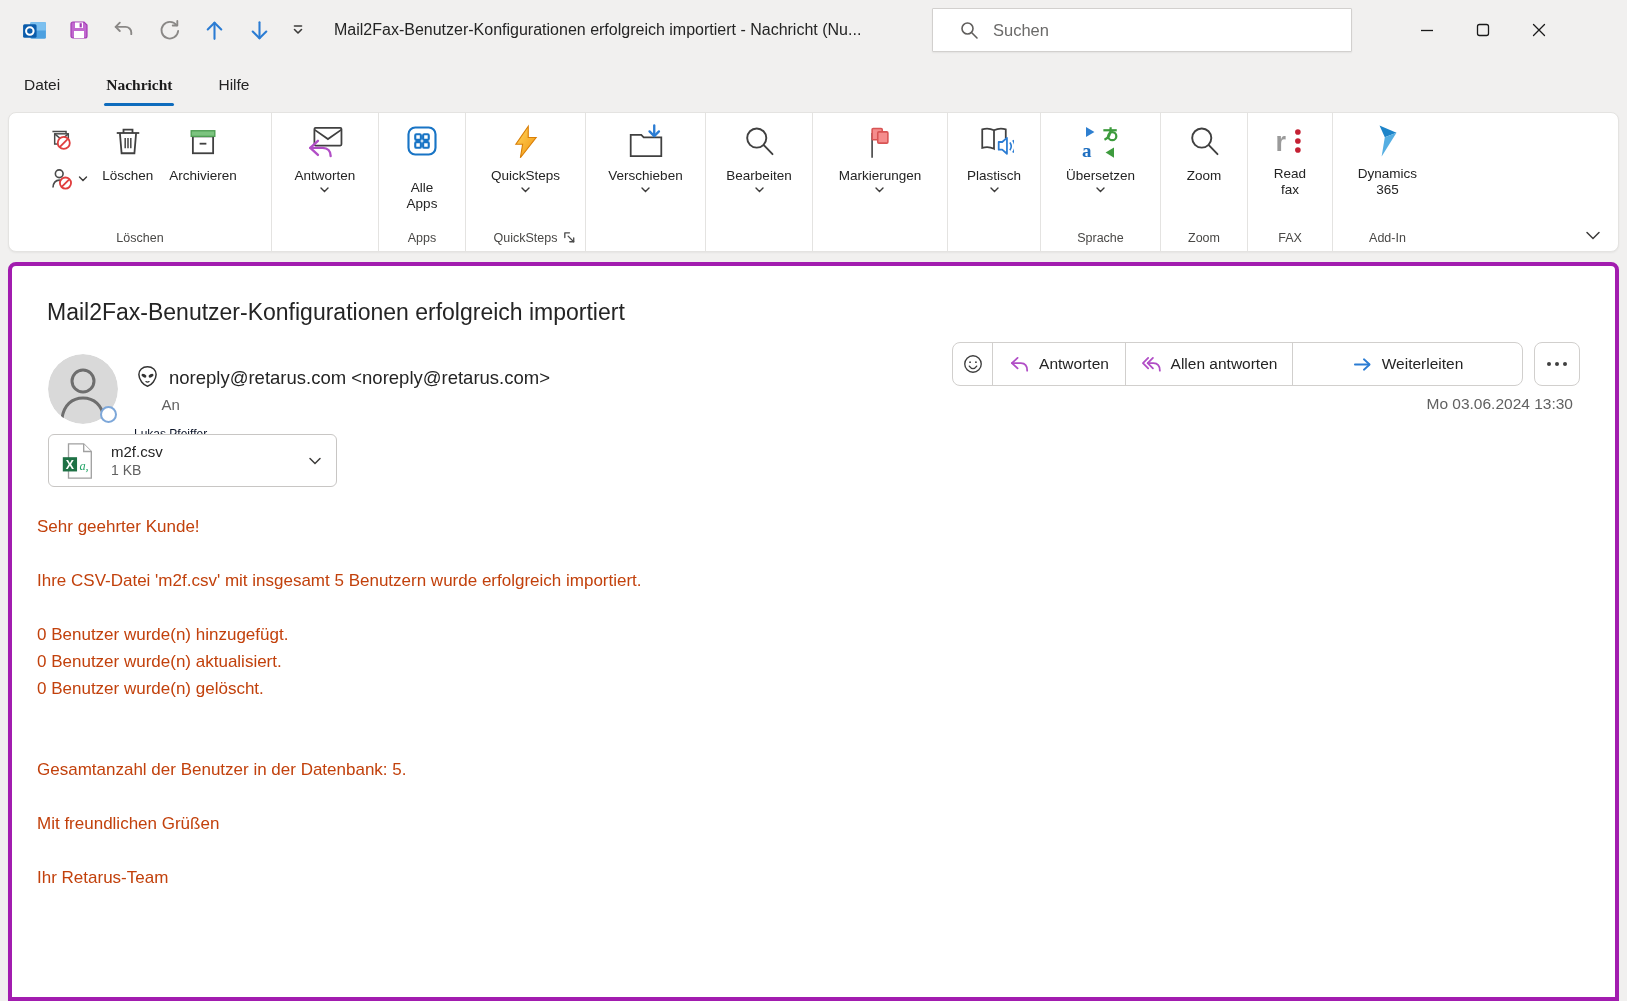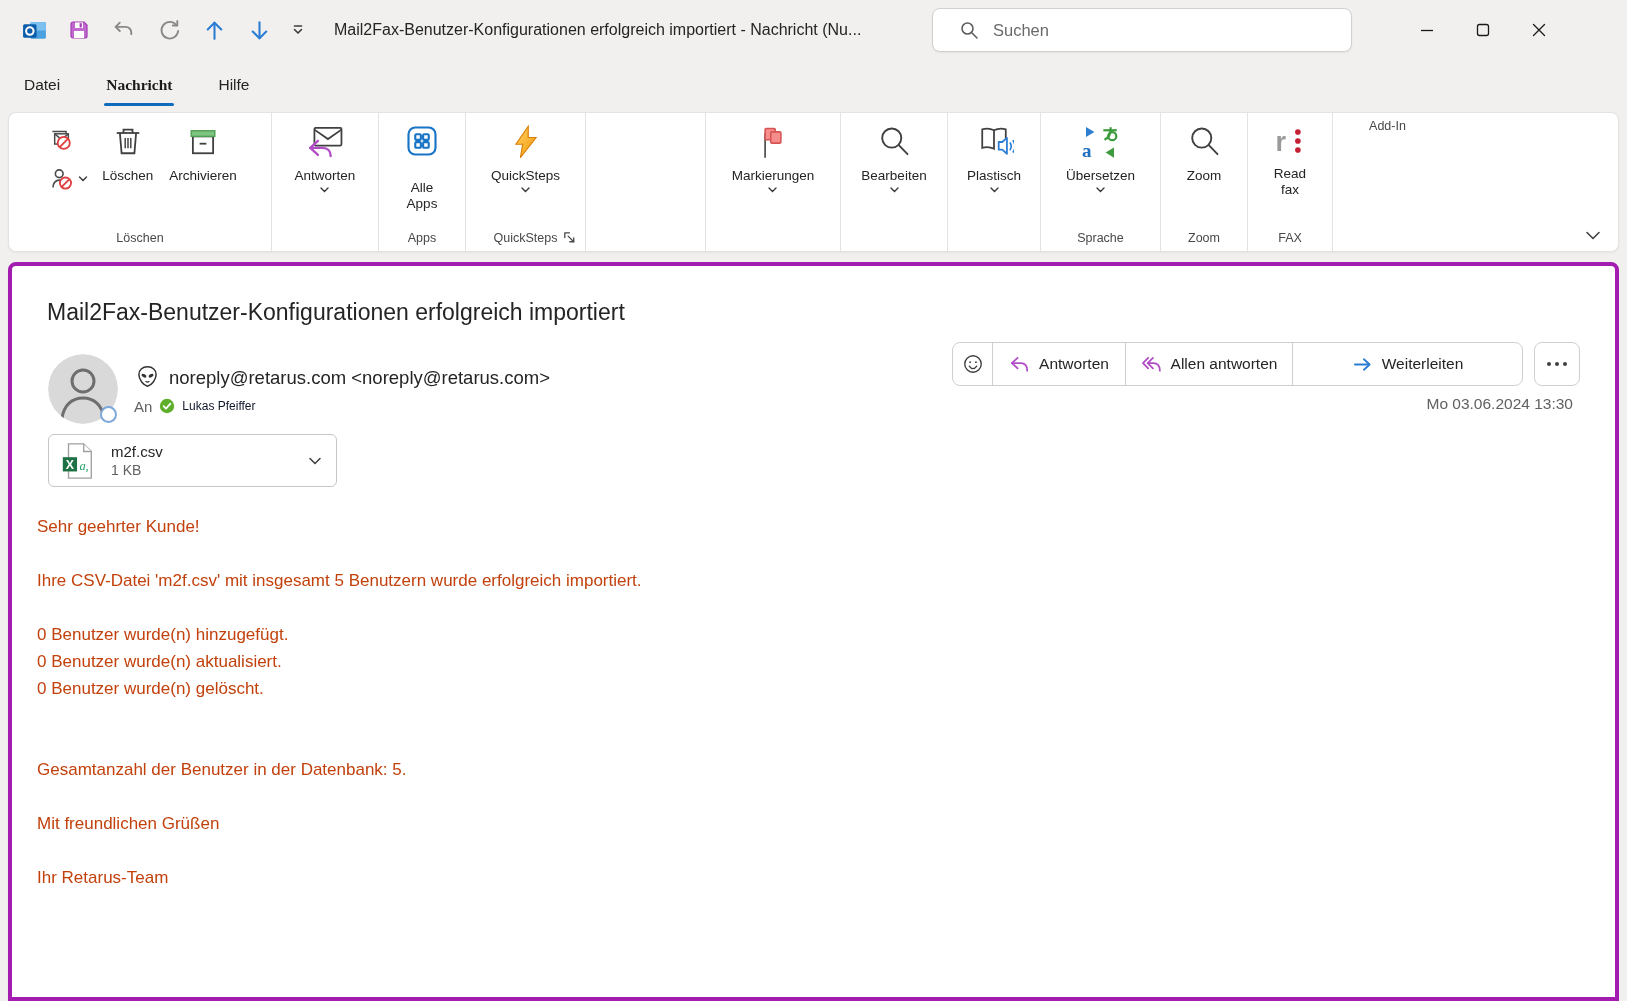--- a/index.html
+++ b/index.html
@@ -6,21 +6,21 @@
   html,body { width:1627px; height:1001px; overflow:hidden; }
   body { background:#f1f0ef; font-family:"Liberation Sans", sans-serif; color:#242424; position:relative; }
   svg { display:block; }
 
   
   .titlebar { position:absolute; left:0; top:0; width:1627px; height:60px; display:flex; align-items:center; }
   .qat { display:flex; align-items:center; gap:17px; margin-left:20px; }
   .qat-btn { width:28px; height:28px; display:flex; align-items:center; justify-content:center; cursor:default; }
   .win-title { margin-left:28px; font-size:16px; color:#242424; white-space:nowrap;text-align:center; }
   .searchbox { position:absolute; left:932px; top:8px; width:420px; height:44px; background:#fff; border:1px solid #d2d0ce;
-               border-radius:8px; box-shadow:0 1px 2px rgba(0,0,0,.06); display:flex; align-items:center; }
+               border-radius:1px; box-shadow:0 1px 2px rgba(0,0,0,.06); display:flex; align-items:center; }
   .searchbox svg { margin-left:26px; }
   .searchbox input { border:none; outline:none; flex:1; height:100%; font-size:16.5px; color:#242424; background:transparent; margin-left:14px; font-family:"Liberation Sans",sans-serif; }
   .searchbox input::placeholder { color:#6b6a69; }
   .win-controls { position:absolute; top:0; right:60px; height:60px; display:flex; }
   .win-btn { width:56px; height:60px; display:flex; align-items:center; justify-content:center; }
 
   
   .menubar { position:absolute; left:0; top:60px; width:1627px; height:50px; display:flex; align-items:center; }
   .tab { font-size:15.5px; color:#242424; padding:6px 2px; margin-left:42px; position:relative; cursor:default; }
   .tab:first-child { margin-left:22px; }
@@ -43,21 +43,21 @@
   .ribbon-collapse { position:absolute; right:16px; bottom:9px; cursor:default; }
 
   
   .msgcard { position:absolute; left:8px; top:262px; width:1611px; height:739px; background:#fff; border:4px solid #a21caf;
              border-radius:8px 8px 0 0; box-shadow:0 1px 2px rgba(0,0,0,.05); }
   .subject { position:absolute; left:35px; top:33px; font-size:23px; color:#242424; }
   .avatar { position:absolute; left:36px; top:88px; width:70px; height:70px; border-radius:50%; overflow:hidden; }
   .presence { position:absolute; left:88px; top:140px; width:17px; height:17px; border-radius:50%; background:#fff; border:2.5px solid #7da7d9; }
   .alien { position:absolute; left:124px; top:99px; }
   .sender { position:absolute; left:157px; top:101px; font-size:18.5px; color:#242424; }
-  .to-row { position:absolute; left:122px; top:130px; height:20px; display:flex; align-items:center; gap:7px; }
+  .to-row { position:absolute; left:122px; top:130px; height:20px; display:flex; align-items:center; gap:7px;flex-direction:column; }
   .to-label { font-size:15px; color:#616161; }
   .recipient { font-size:12px; color:#0f172a; }
   .date { position:absolute; right:42px; top:129px; font-size:15.5px; color:#616161; }
 
   .actionbar { position:absolute; left:940px; top:76px; height:44px; display:flex; background:#fff; border:1px solid #d1cfcd;
                border-radius:8px; overflow:hidden; }
   .act { display:flex; align-items:center; justify-content:center; gap:9px; font-size:15.5px; color:#242424; border-left:1px solid #d1cfcd; cursor:default; }
   .act:first-child { border-left:none; }
   .more-btn { position:absolute; left:1522px; top:76px; width:46px; height:44px; border:1px solid #d1cfcd; border-radius:8px;
               display:flex; align-items:center; justify-content:center; background:#fff; cursor:default; }
@@ -263,48 +263,61 @@
       <span>QuickSteps</span>
       <svg class="launcher" width="15" height="15" viewBox="0 0 16 16" fill="none" stroke="#4a4a4a" stroke-width="1.4" stroke-linecap="round">
         <path d="M3 3h5M3 3v5"></path>
           <path d="M6.5 6.5 12.5 12.5"></path>
           <path d="M12.5 12.5h-4.2M12.5 12.5V8.3"></path>
       </svg>
     </div>
   </div>
 
   <div class="grp" style="width:120px;">
+    <div class="grp-buttons">
+      <div class="bigbtn">
+        <svg width="40" height="38" viewBox="0 0 34 30">
+          <path d="M4 27V9h9l2 2h15v16z" fill="#fff" stroke="#404040" stroke-width="1.5"></path>
+          <path d="M24 1v8.5" stroke="#2b7cd3" stroke-width="2" fill="none" stroke-linecap="round"></path>
+          <path d="M20 6l4 4 4-4" fill="none" stroke="#2b7cd3" stroke-width="2" stroke-linecap="round" stroke-linejoin="round"></path>
+        </svg>
+        <div class="blabel">Verschieben</div>
+        <svg class="chev" width="11" height="8" viewBox="0 0 10 8" fill="none" stroke="#3b3a39" stroke-width="1.4" stroke-linecap="round">
+            <path d="M1.5 2 5 5.5 8.5 2"></path>
+          </svg>
+      </div>
+    </div>
+    <div class="grp-label"></div>
+  </div>
+
+  <div class="grp" style="width:107px;">
+    <div class="grp-buttons">
+      <div class="bigbtn">
+        <svg width="36" height="38" viewBox="0 0 32 32" fill="none" stroke="#404040" stroke-width="1.7">
+          <circle cx="14" cy="12.5" r="8.5"></circle>
+            <path d="M20.5 19 28 26.8" stroke-linecap="round"></path>
+        </svg>
+        <div class="blabel">Bearbeiten</div>
+        <svg class="chev" width="11" height="8" viewBox="0 0 10 8" fill="none" stroke="#3b3a39" stroke-width="1.4" stroke-linecap="round">
+            <path d="M1.5 2 5 5.5 8.5 2"></path>
+          </svg>
+      </div>
+    </div>
     <div class="grp-label"></div>
   </div>
 
   <div class="grp" style="width:135px;">
     <div class="grp-buttons">
       <div class="bigbtn">
         <svg width="36" height="38" viewBox="0 0 32 32">
           <path d="M9 30V8" stroke="#555" stroke-width="1.6"></path>
           <rect x="9" y="4" width="9" height="10" rx="1" fill="#f58d8d" stroke="#d85454" stroke-width="1.4"></rect>
           <rect x="14" y="7" width="9" height="10" rx="1" fill="#f58d8d" stroke="#d85454" stroke-width="1.4"></rect>
         </svg>
         <div class="blabel">Markierungen</div>
-        <svg class="chev" width="11" height="8" viewBox="0 0 10 8" fill="none" stroke="#3b3a39" stroke-width="1.4" stroke-linecap="round">
-            <path d="M1.5 2 5 5.5 8.5 2"></path>
-          </svg>
-      </div>
-    </div>
-    <div class="grp-label"></div>
-  </div>
-
-  <div class="grp" style="width:107px;">
-    <div class="grp-buttons">
-      <div class="bigbtn">
-        <svg width="36" height="38" viewBox="0 0 32 32" fill="none" stroke="#404040" stroke-width="1.7">
-          <circle cx="14" cy="12.5" r="8.5"></circle>
-            <path d="M20.5 19 28 26.8" stroke-linecap="round"></path>
-        </svg>
-        <div class="blabel">Bearbeiten</div>
         <svg class="chev" width="11" height="8" viewBox="0 0 10 8" fill="none" stroke="#3b3a39" stroke-width="1.4" stroke-linecap="round">
             <path d="M1.5 2 5 5.5 8.5 2"></path>
           </svg>
       </div>
     </div>
     <div class="grp-label"></div>
   </div>
 
   <div class="grp" style="width:93px;">
     <div class="grp-buttons">
@@ -367,20 +380,29 @@
           <circle cx="23" cy="16" r="2.5" fill="#c42033"></circle>
           <circle cx="23" cy="24" r="2.5" fill="#c42033"></circle>
         </svg>
         <div class="blabel" style="width:44px;">Read fax</div>
       </div>
     </div>
     <div class="grp-label">FAX</div>
   </div>
 
   <div class="grp" style="width:109px;">
+    <div class="grp-buttons">
+      <div class="bigbtn" style="width:100px;">
+        <svg width="34" height="36" viewBox="0 0 32 32">
+          <path d="M8 1.5 24 8.2 13 12.4z" fill="#1d84c9"></path>
+          <path d="M13 12.4 24 8.2 10 30.5z" fill="#55aee2"></path>
+        </svg>
+        <div class="blabel" style="width:66px;">Dynamics 365</div>
+      </div>
+    </div>
     <div class="grp-label">Add-In</div>
   </div>
 
   <svg class="ribbon-collapse" width="18" height="12" viewBox="0 0 18 12" fill="none" stroke="#3b3a39" stroke-width="1.5" stroke-linecap="round">
       <path d="M3 2.5 9 8.5 15 2.5"></path>
     </svg>
 </div>
 
 <div class="msgcard">
 

